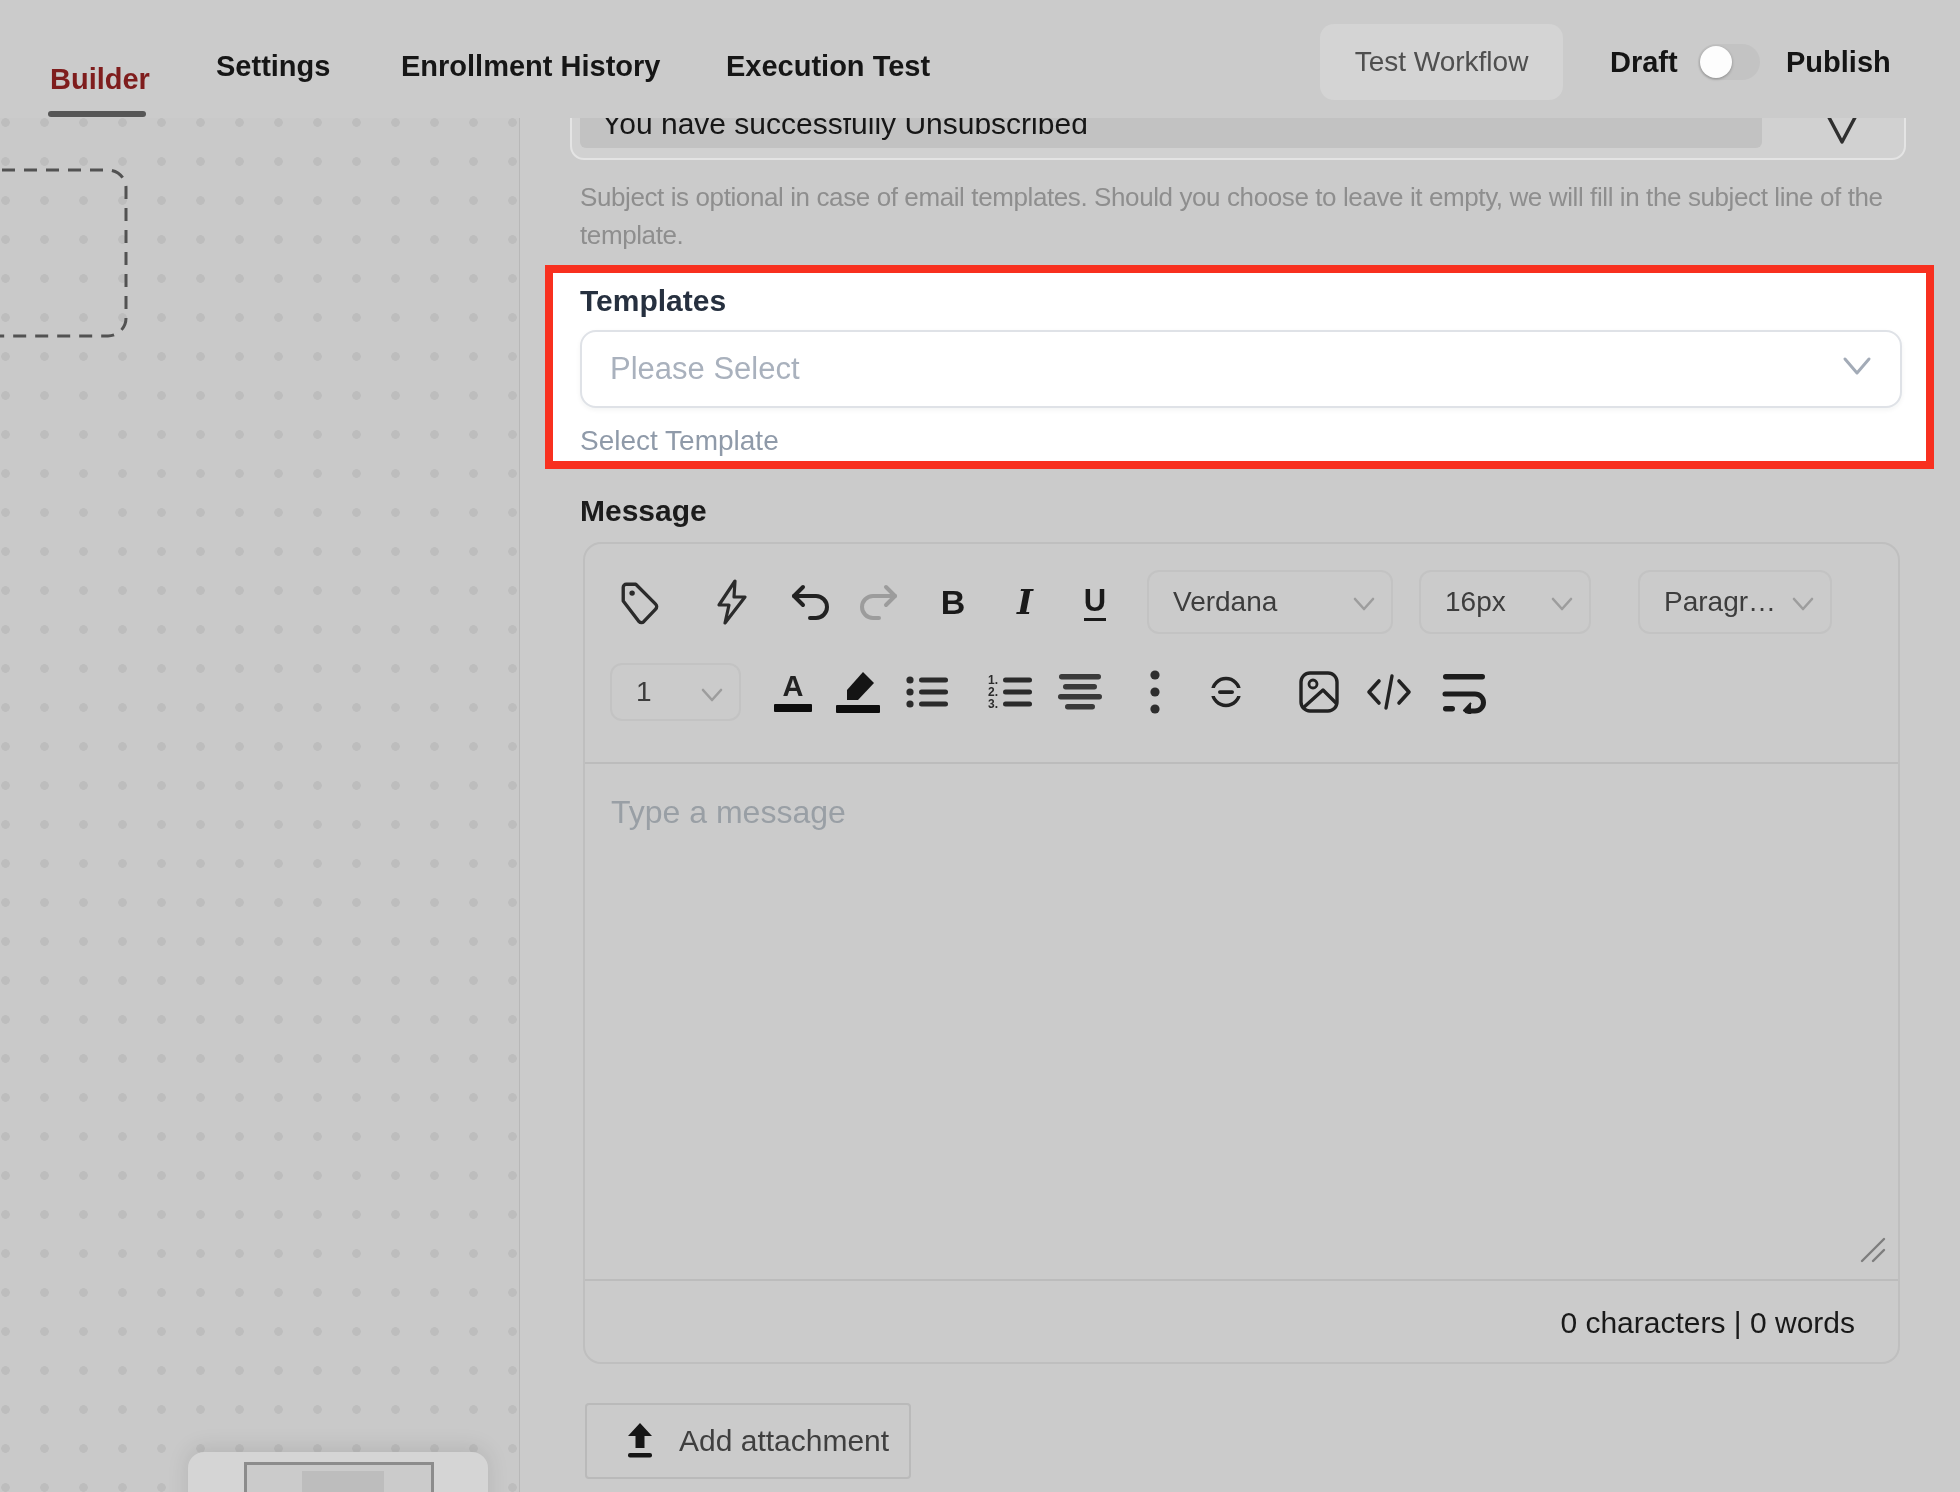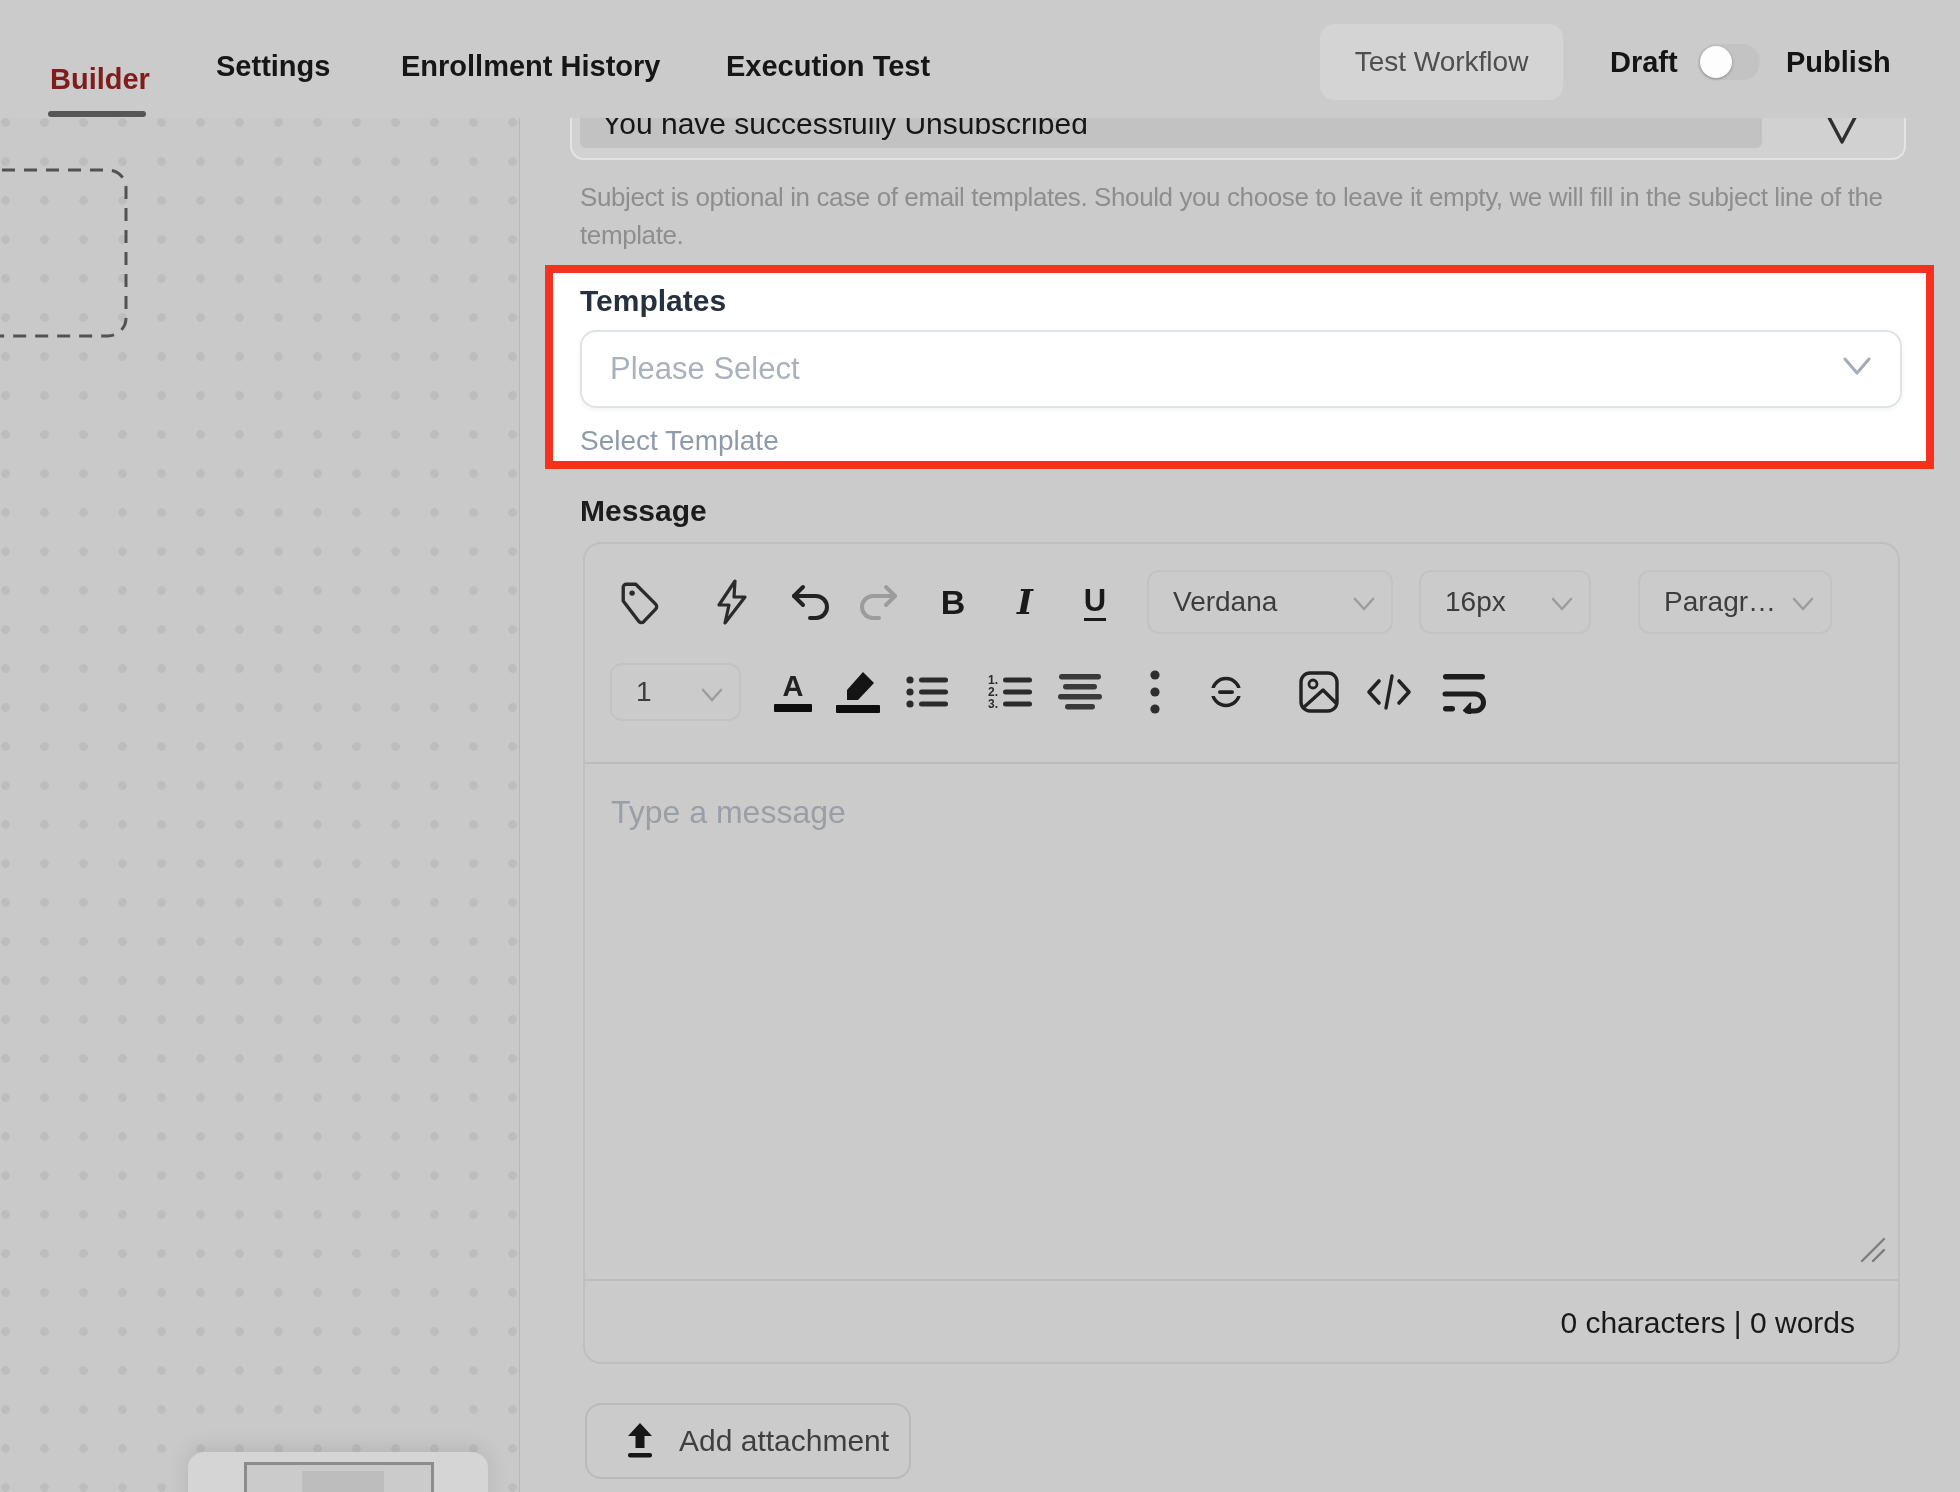--- a/index.html
+++ b/index.html
@@ -67,21 +67,21 @@
   .dropdown { position:absolute; height:64px; border:2px solid #c3c3c3; border-radius:12px; cursor:pointer;
     display:flex; align-items:center; padding-left:24px; font-size:28px; color:#3d3d3d; }
   .dropdown .dd-chevron { position:absolute; right:16px; top:25px; }
   .editor-divider { position:absolute; left:0; width:100%; border-top:2px solid #bcbcbc; }
   .msg-placeholder { position:absolute; left:26px; top:250px; font-size:32px; color:#999fa5; }
   .resize-handle { position:absolute; left:1274px; top:692px; cursor:nwse-resize; }
   .editor-footer { position:absolute; left:0; top:737px; width:100%; height:83px; display:flex; align-items:center;
     justify-content:flex-end; padding-right:43px; font-size:30px; color:#191919; }
 
   .attach-btn { position:absolute; left:64px; top:1285px; width:326px; height:76px; border:2px solid #bababa;
-    border-radius:16px; display:flex; align-items:center; cursor:pointer; }
+    border-radius:4px; display:flex; align-items:center; cursor:pointer; }
   .attach-btn .label { margin-left:22px; font-size:30px; font-weight:500; color:#3f3f3f; }
   .attach-btn svg { margin-left:36px; }
 
   svg { display:block; }
 </style>
 </head>
 <body>
 
 <div id="app">
 

